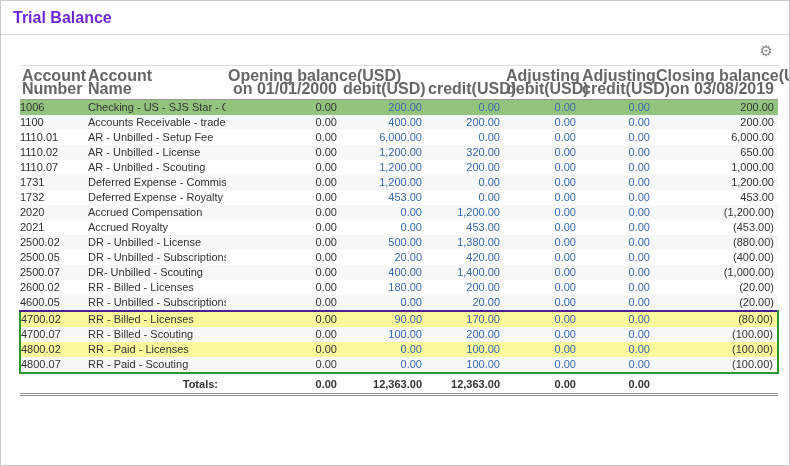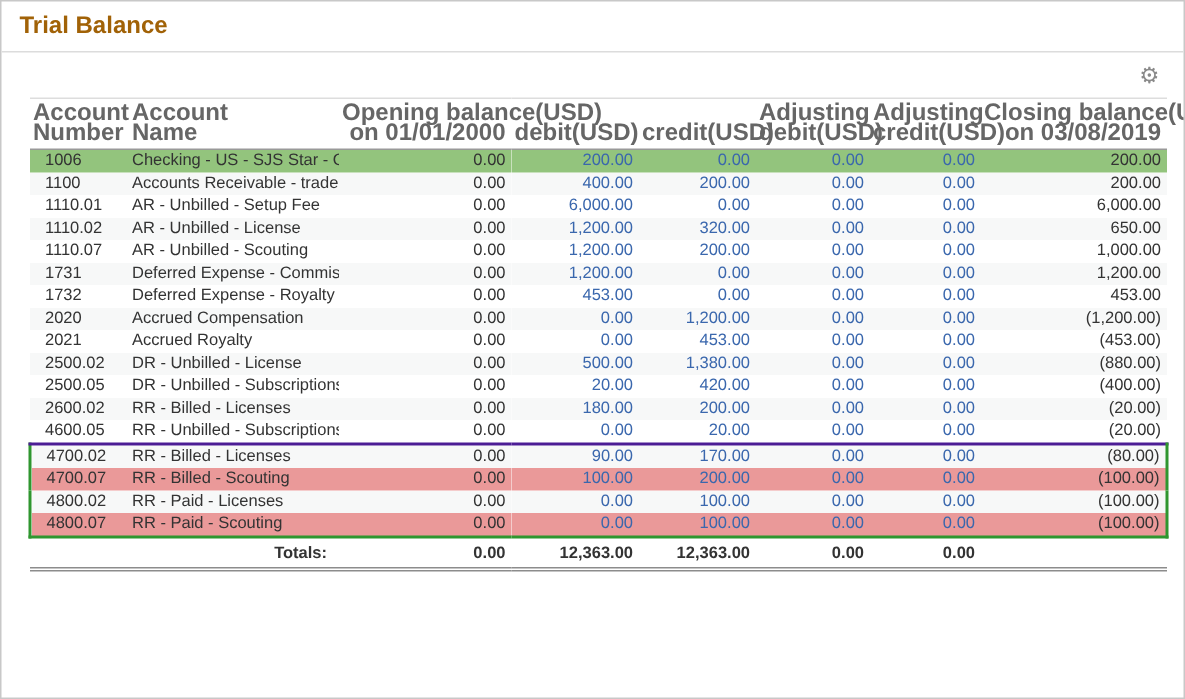--- a/index.html
+++ b/index.html
@@ -15,21 +15,21 @@
     position: relative;
   }
 
   .title-bar {
     padding: 8px 12px 7px 12px;
     border-bottom: 1px solid #dcdcdc;
   }
   .page-title {
     font-size: 16px;
     font-weight: bold;
-    color: #a16207;
+    color: #6d28d9;
   }
 
   .toolbar {
     height: 30px;
     display: flex;
     align-items: center;
     justify-content: flex-end;
     padding-right: 16px;
   }
   .gear {
@@ -65,21 +65,21 @@
   tbody td {
     line-height: 15px;
     padding: 0 4px 0 2px;
     white-space: nowrap;
     overflow: hidden;
   }
   tbody tr:nth-child(even) td { background: #f7f8f8; }
 
   td.amt { text-align: right; }
   td.link { color: #3a67ad; cursor: pointer; }
-  td.c-num { padding-left: 10px; }
+  td.c-num { padding-left: 0; }
 
   tr.hl-green td  { background: #93c47d; }
   tr.hl-yellow td { background: #fafa9c; }
   tr.hl-red td    { background: #ea9999; }
 
   tr.box-top td    { border-top: 2px solid #4c1d95; }
   tr.box-bottom td { border-bottom: 2px solid #2f962f; }
   tr.in-box td:first-child { border-left: 2px solid #2f962f; }
   tr.in-box td:last-child  { border-right: 2px solid #2f962f; }
 
@@ -267,20 +267,30 @@
           <td class="c-num">2500.05</td>
           <td class="c-name">DR - Unbilled - Subscriptions</td>
           <td class="amt">0.00</td>
           <td class="amt link">20.00</td>
           <td class="amt link">420.00</td>
           <td class="amt link">0.00</td>
           <td class="amt link">0.00</td>
           <td class="amt">(400.00)</td>
         </tr>
         <tr>
+          <td class="c-num">2500.07</td>
+          <td class="c-name">DR- Unbilled - Scouting</td>
+          <td class="amt">0.00</td>
+          <td class="amt link">400.00</td>
+          <td class="amt link">1,400.00</td>
+          <td class="amt link">0.00</td>
+          <td class="amt link">0.00</td>
+          <td class="amt">(1,000.00)</td>
+        </tr>
+        <tr>
           <td class="c-num">2600.02</td>
           <td class="c-name">RR - Billed - Licenses</td>
           <td class="amt">0.00</td>
           <td class="amt link">180.00</td>
           <td class="amt link">200.00</td>
           <td class="amt link">0.00</td>
           <td class="amt link">0.00</td>
           <td class="amt">(20.00)</td>
         </tr>
         <tr>

